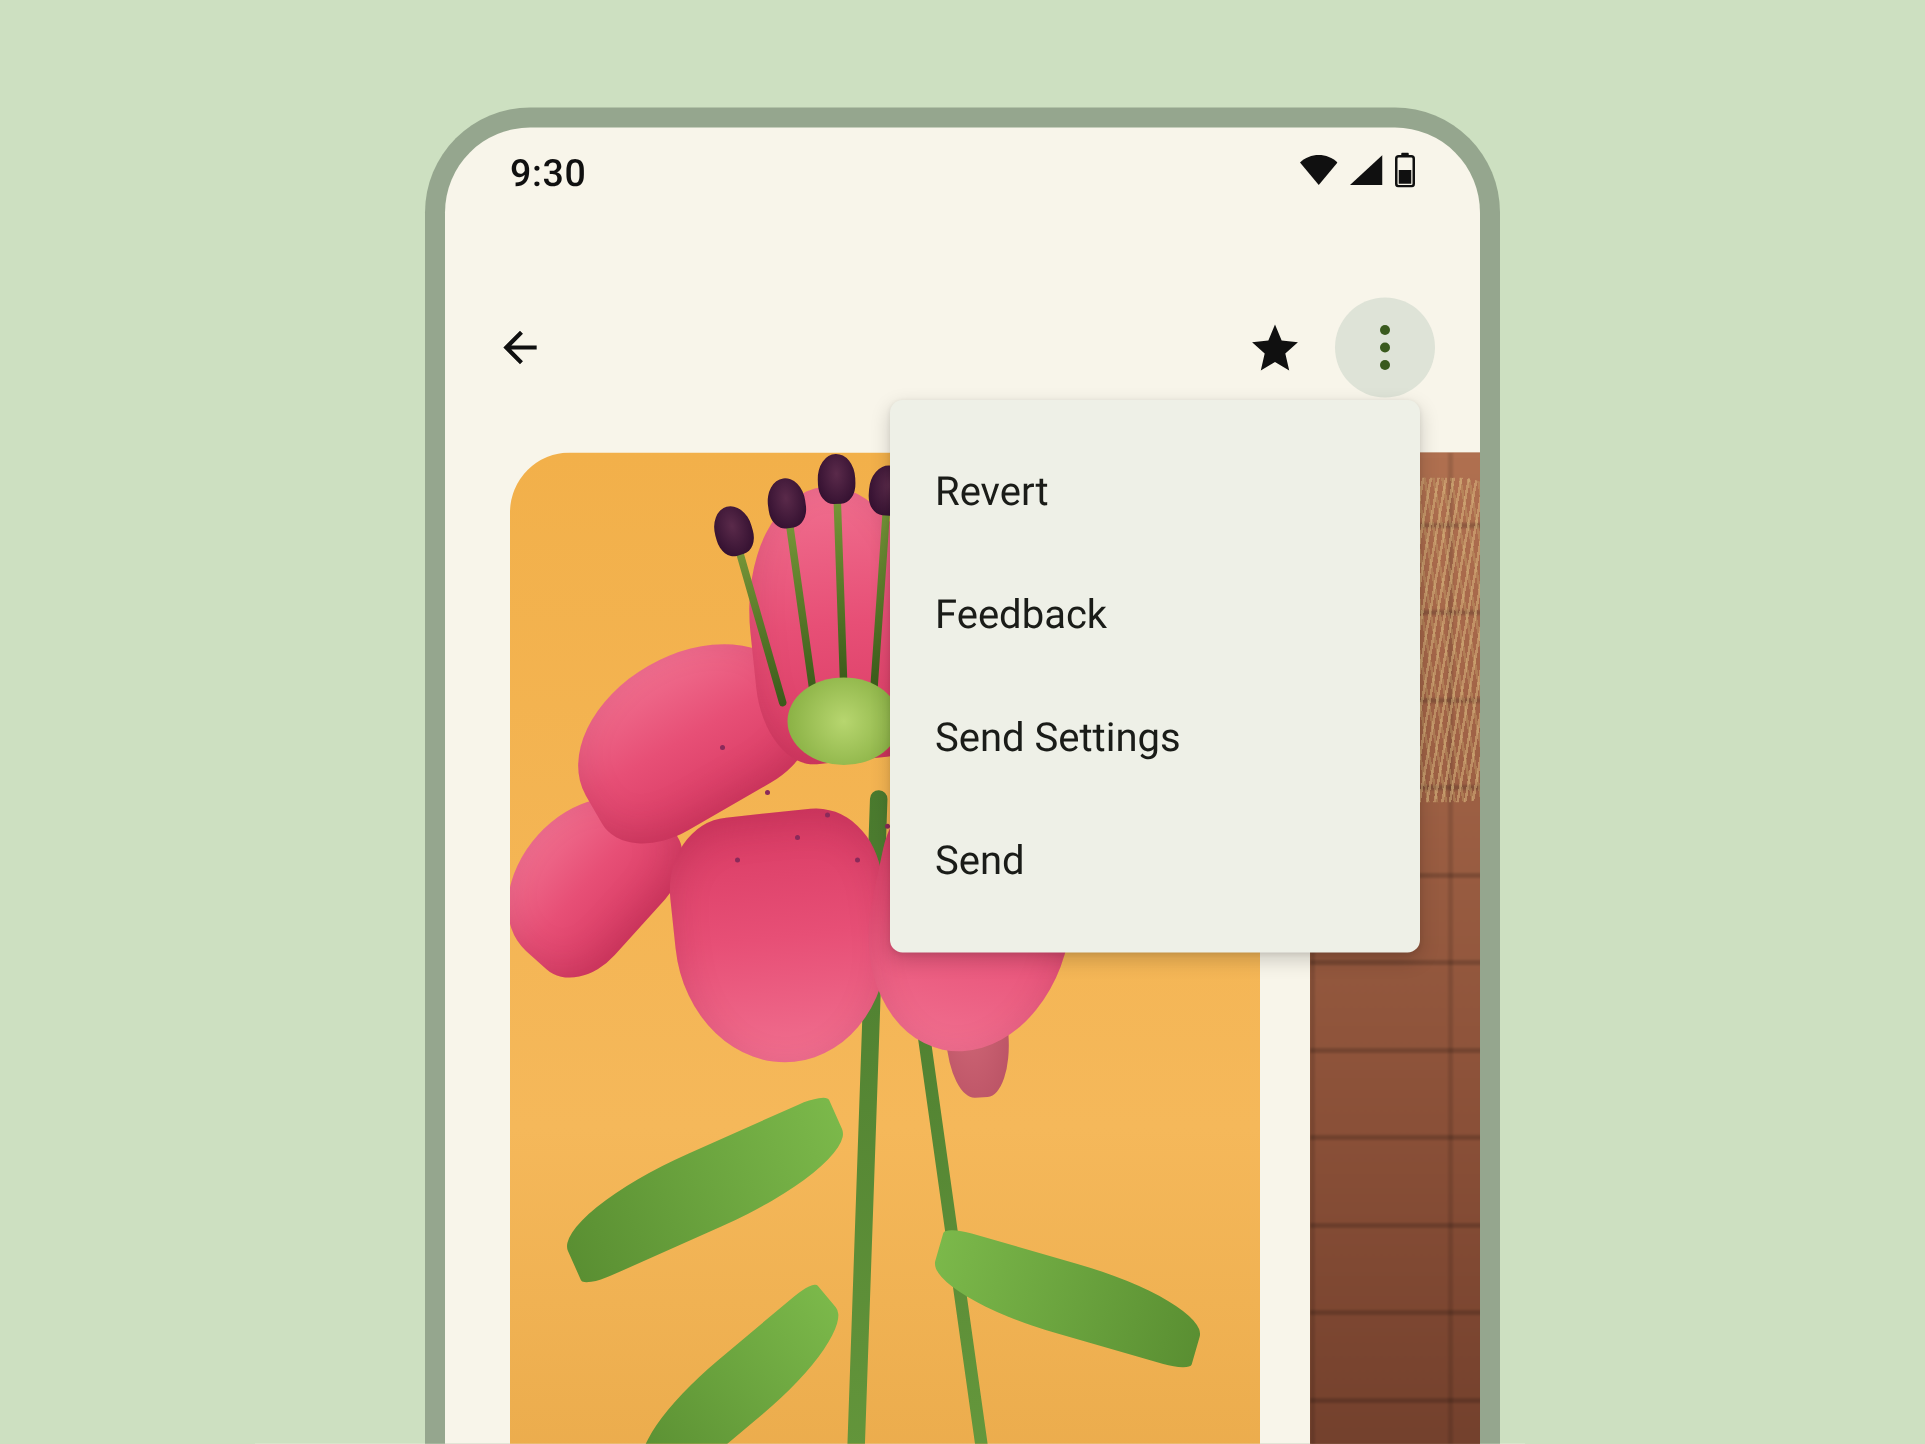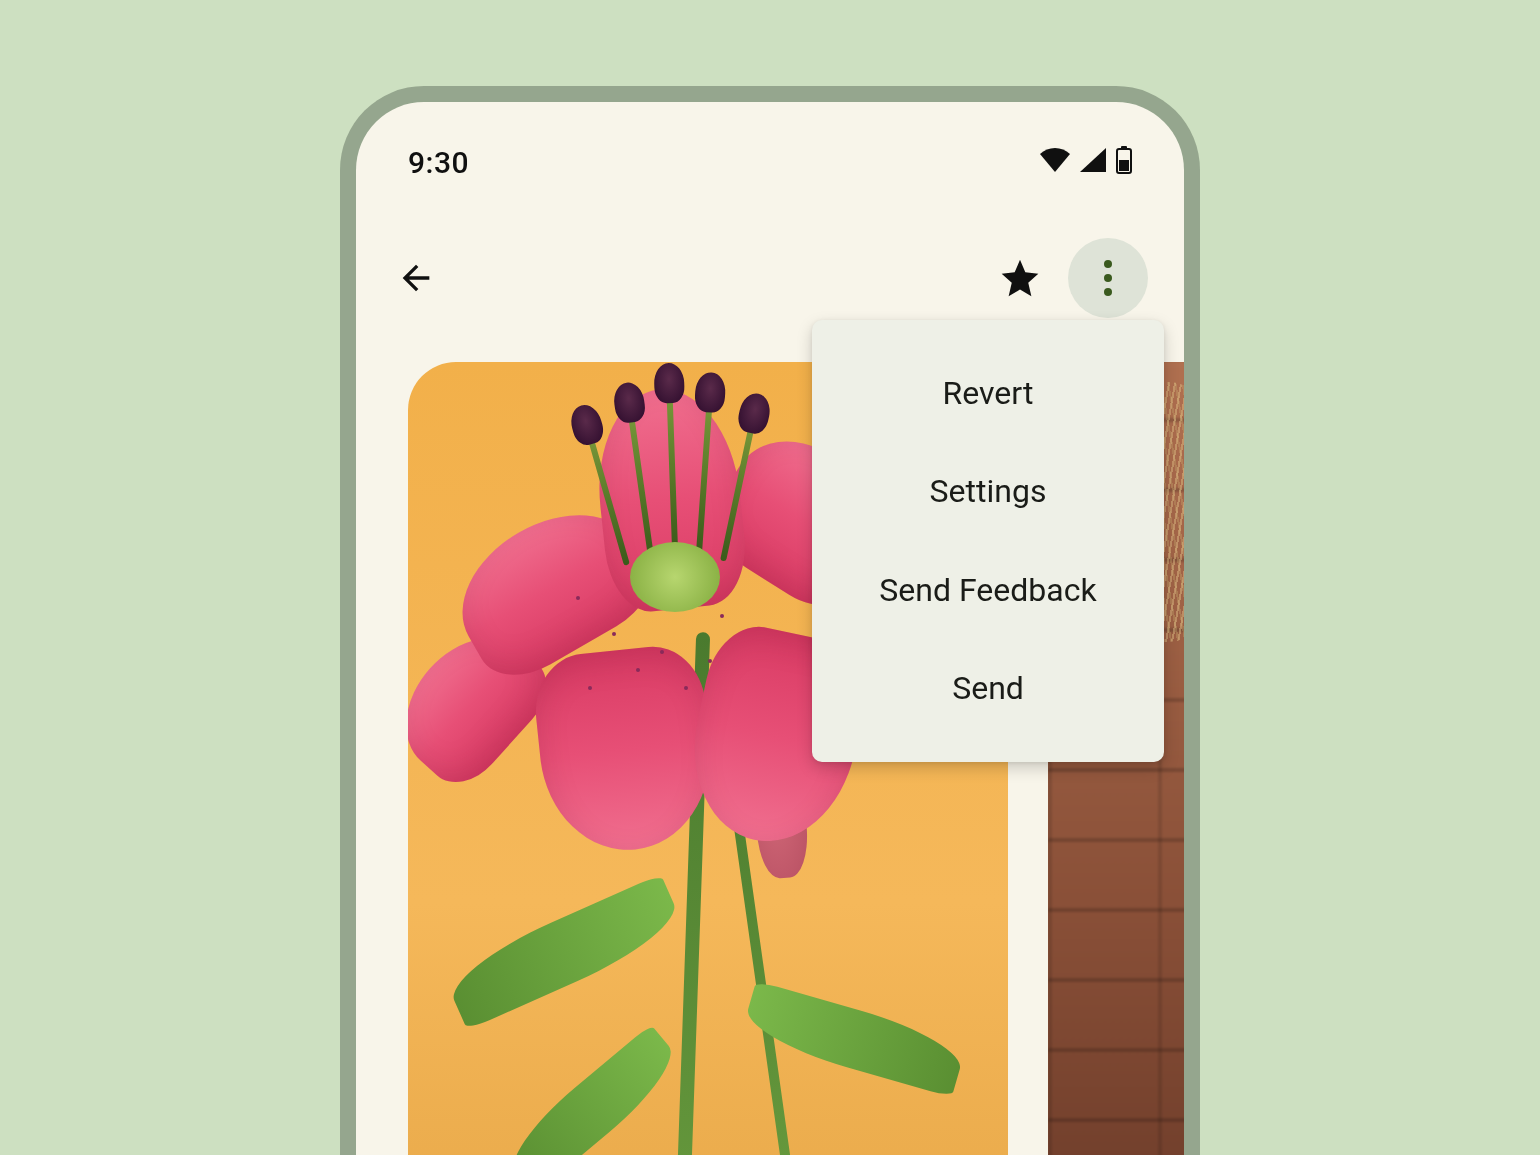--- a/index.html
+++ b/index.html
@@ -27,21 +27,21 @@
   .screen {
     background: #f8f5ea;
     width: 100%;
     height: 100%;
     border-radius: 68px 68px 0 0;
     position: relative;
     overflow: hidden;
   }
   .status-bar {
     display: flex;
-    align-items: center;
+    align-items: flex-start;
     justify-content: space-between;
     padding: 20px 52px 0 52px;
     height: 100px;
   }
   .status-time {
     font-size: 30px;
     font-weight: 500;
     color: #101010;
     letter-spacing: 0.5px;
   }
@@ -186,28 +186,27 @@
       repeating-linear-gradient(100deg, rgba(230,200,140,0.55) 0 2px, transparent 2px 6px),
       repeating-linear-gradient(80deg, rgba(200,170,110,0.45) 0 2px, transparent 2px 7px);
     filter: blur(0.6px);
     opacity: 0.8;
     border-radius: 40px;
   }
 
   .overflow-menu {
     position: absolute;
     top: 218px;
-    right: 20px;
-    width: 352px;
+    right: 48px;
+    width: 424px;
     background: #eef0e7;
     border-radius: 10px;
     box-shadow: 0 6px 16px rgba(0,0,0,0.18), 0 1px 4px rgba(0,0,0,0.08);
     padding: 24px 0;
     z-index: 50;
-    text-align: center;
   }
   .menu-item {
     padding: 30px 36px;
     font-size: 32px;
     color: #1a1c18;
     cursor: pointer;
     line-height: 1.2;
   }
 </style>
 </head>
@@ -294,19 +293,19 @@
         <div class="speck" style="left:52%;top:28%"></div>
       </div>
       <div class="photo-card secondary">
         <div class="brick"></div>
         <div class="hay"></div>
       </div>
     </div>
 
     <div class="overflow-menu">
       <div class="menu-item">Revert</div>
-      <div class="menu-item">Settings</div>
-      <div class="menu-item">Send Feedback</div>
+      <div class="menu-item">Feedback</div>
+      <div class="menu-item">Send Settings</div>
       <div class="menu-item">Send</div>
     </div>
 
   </div>
 </div>
 
 </body></html>

